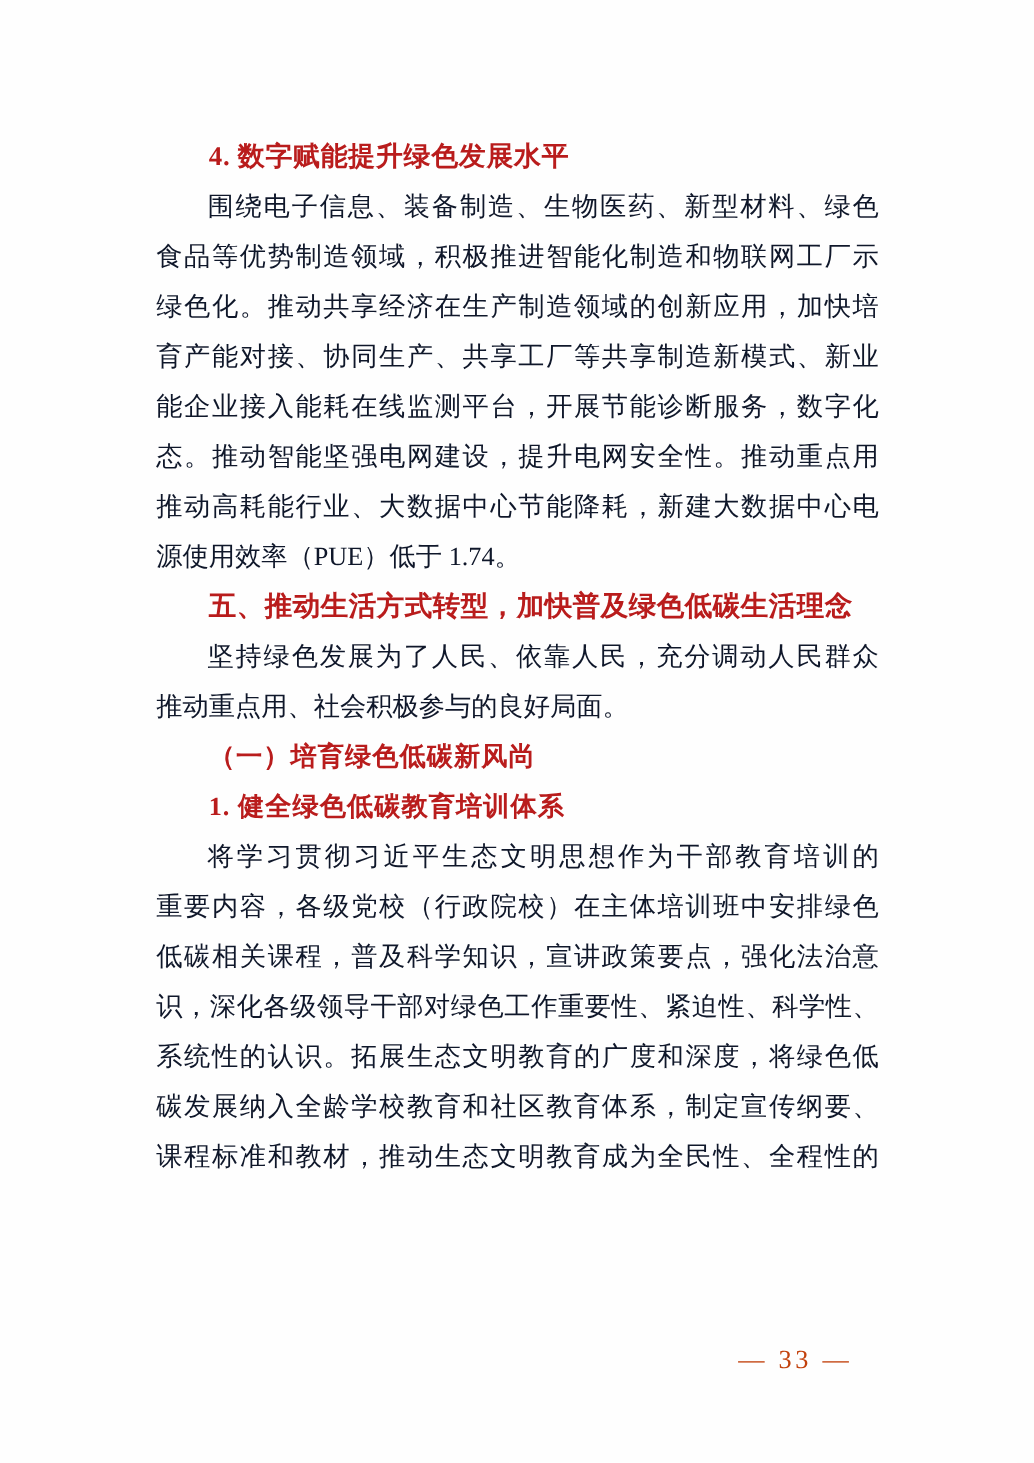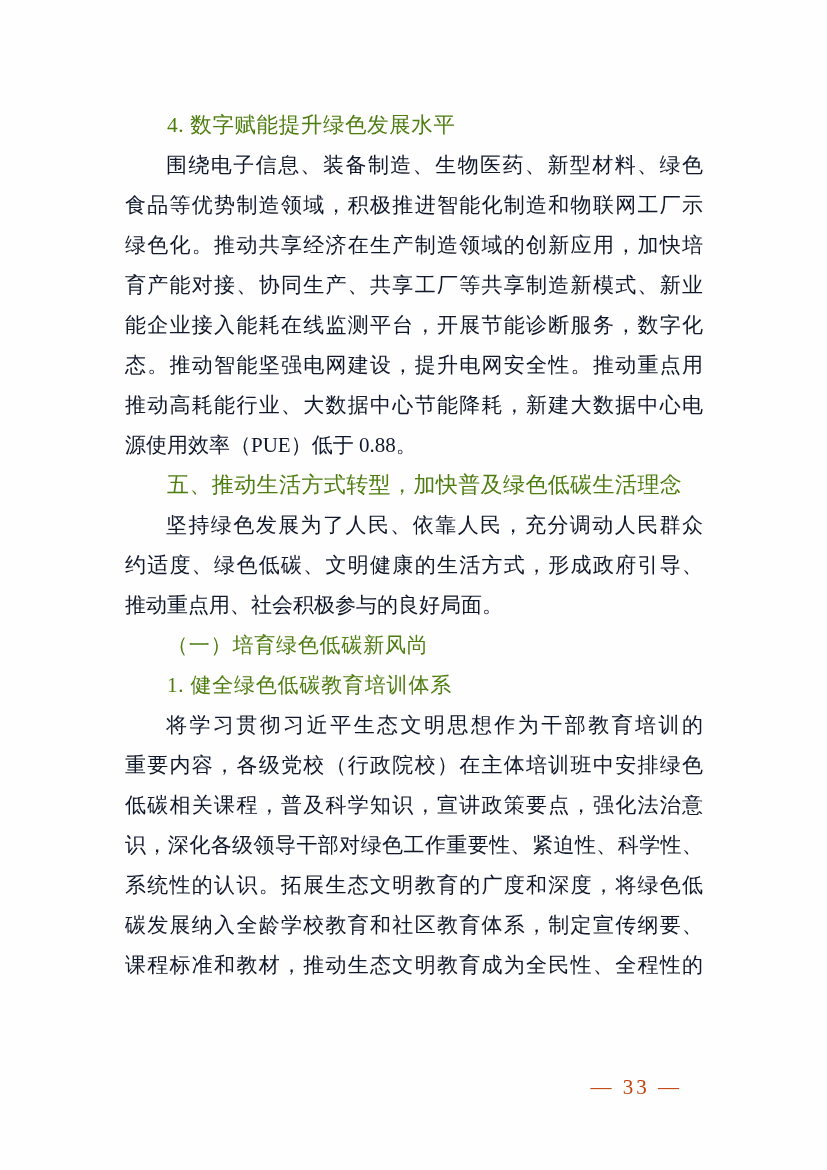--- a/index.html
+++ b/index.html
@@ -28,23 +28,23 @@
     white-space: nowrap;
   }
   .jl {
     white-space: normal;
     text-align-last: justify;
   }
   .indent { text-indent: 41px; }
   .h {
     height: 40px;
     line-height: 40px;
-    font-weight: 400;
+    font-weight: 700;
     padding-left: 42px;
-    color: #4d7c0f;
+    color: #b91c1c;
     white-space: nowrap;
   }
   .num-h { font-size: 21.5px; letter-spacing: 0.6px; }
   .major-h { font-size: 22px; letter-spacing: 0.4px; }
   .sub-h { font-size: 21px; letter-spacing: 0.8px; }
   .footer {
     position: absolute;
     top: 1072px;
     right: 145px;
     height: 30px;
@@ -62,26 +62,25 @@
 
     <div class="h num-h">4. 数字赋能提升绿色发展水平</div>
 
     <div class="line jl indent">围绕电子信息、装备制造、生物医药、新型材料、绿色</div>
     <div class="line jl">食品等优势制造领域，积极推进智能化制造和物联网工厂示</div>
     <div class="line jl">绿色化。推动共享经济在生产制造领域的创新应用，加快培</div>
     <div class="line jl">育产能对接、协同生产、共享工厂等共享制造新模式、新业</div>
     <div class="line jl">能企业接入能耗在线监测平台，开展节能诊断服务，数字化</div>
     <div class="line jl">态。推动智能坚强电网建设，提升电网安全性。推动重点用</div>
     <div class="line jl">推动高耗能行业、大数据中心节能降耗，新建大数据中心电</div>
-    <div class="line">源使用效率（PUE）低于 0.88。</div>
+    <div class="line">源使用效率（PUE）低于 1.74。</div>
 
     <div class="h major-h">五、推动生活方式转型，加快普及绿色低碳生活理念</div>
 
     <div class="line jl indent">坚持绿色发展为了人民、依靠人民，充分调动人民群众</div>
-    <div class="line jl">约适度、绿色低碳、文明健康的生活方式，形成政府引导、</div>
     <div class="line">推动重点用、社会积极参与的良好局面。</div>
 
     <div class="h sub-h">（一）培育绿色低碳新风尚</div>
     <div class="h sub-h">1. 健全绿色低碳教育培训体系</div>
 
     <div class="line jl indent">将学习贯彻习近平生态文明思想作为干部教育培训的</div>
     <div class="line jl">重要内容，各级党校（行政院校）在主体培训班中安排绿色</div>
     <div class="line jl">低碳相关课程，普及科学知识，宣讲政策要点，强化法治意</div>
     <div class="line jl">识，深化各级领导干部对绿色工作重要性、紧迫性、科学性、</div>
     <div class="line jl">系统性的认识。拓展生态文明教育的广度和深度，将绿色低</div>

